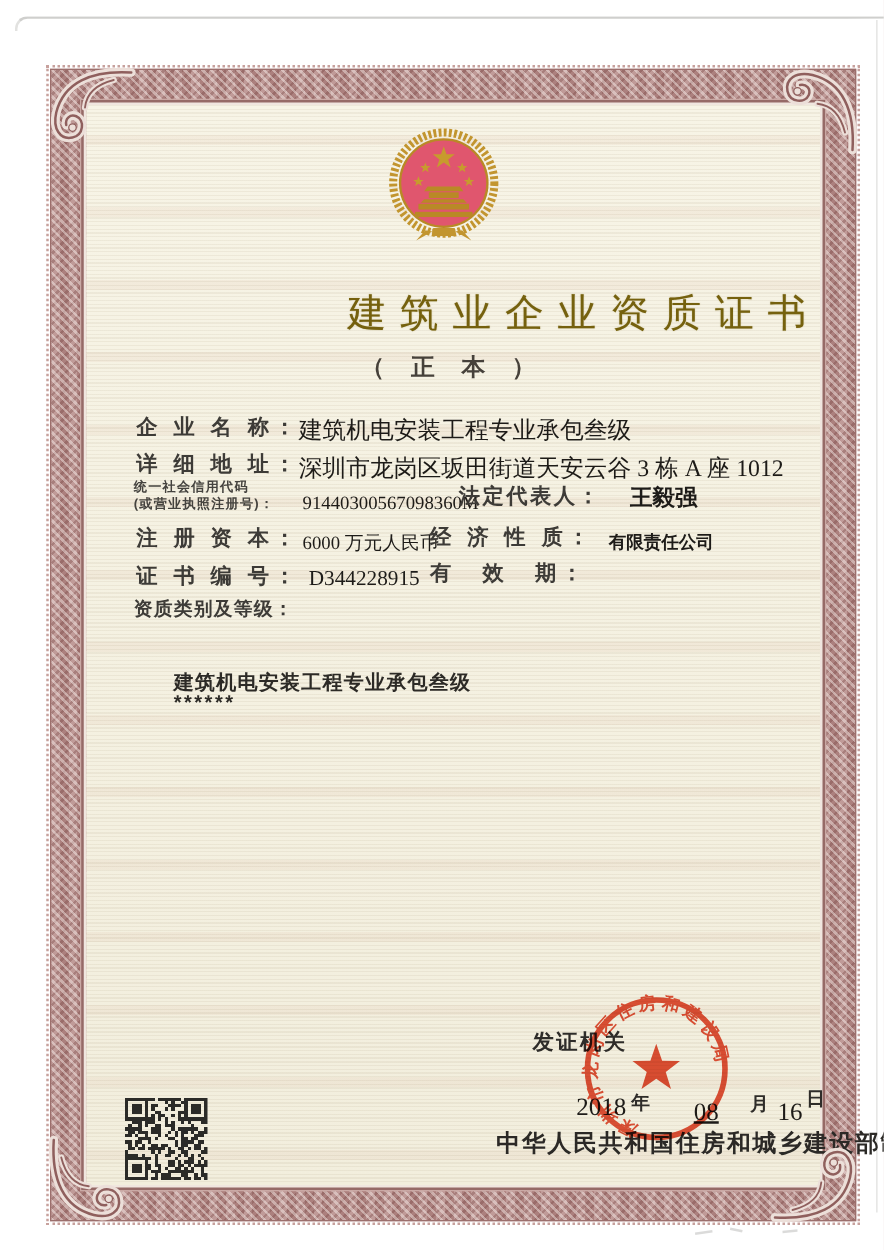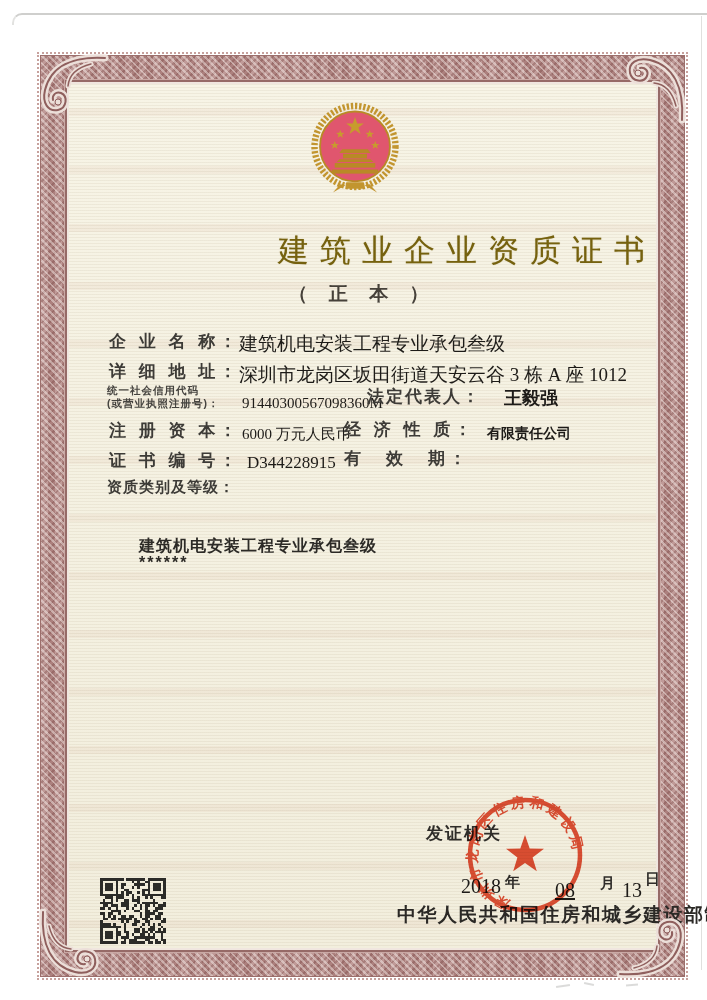--- a/index.html
+++ b/index.html
@@ -160,21 +160,21 @@
 
       <div class="abs qual" style="left:70px;top:452px;">建筑机电安装工程专业承包叁级</div>
       <div class="abs qual" style="left:70px;top:470px;letter-spacing:2px;">******</div>
 
       <div class="abs issuer" style="left:357px;top:738px;">发证机关</div>
 
       <span class="abs date-num" style="left:392px;top:791px;">2018</span>
       <span class="abs date-unit" style="left:436px;top:789px;">年</span>
       <span class="abs date-num" style="left:486px;top:795px;text-decoration:underline;">08</span>
       <span class="abs date-unit" style="left:531px;top:790px;">月</span>
-      <span class="abs date-num" style="left:553px;top:795px;">13</span>
+      <span class="abs date-num" style="left:553px;top:795px;">16</span>
       <span class="abs date-unit" style="left:576px;top:786px;">日</span>
 
       <div class="abs ministry" style="left:328px;top:818px;">中华人民共和国住房和城乡建设部制</div>
 
       <svg class="abs seal-svg" viewBox="0 0 130 130">
         <circle cx="65" cy="65" r="55" fill="none" stroke="#e03b1e" stroke-width="4.5"></circle>
         <polygon fill="#df3a1c" points="65,45 69.7,58.5 84,58.8 72.6,67.5 76.8,81.2 65,73 53.2,81.2 57.4,67.5 46,58.8 60.3,58.5"></polygon>
         <defs>
           <path id="sealArc" d="M65,113 A48,48 0 1 1 65.1,113"></path>
         </defs>

